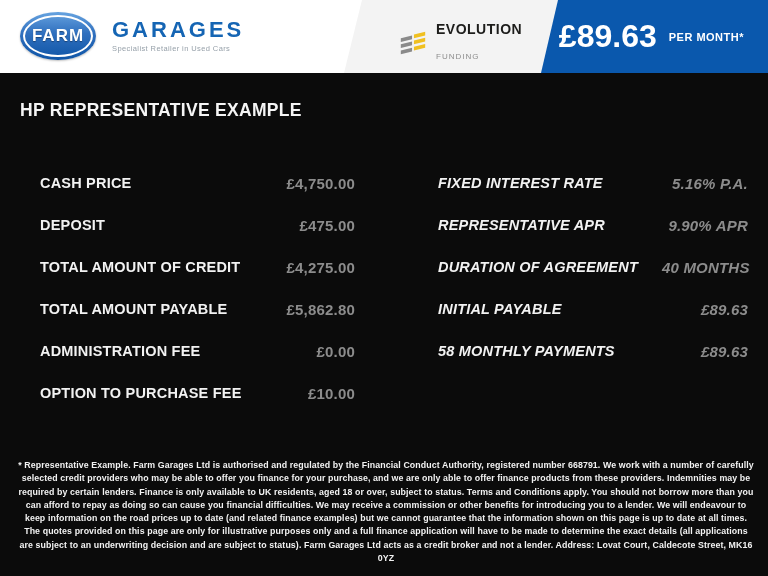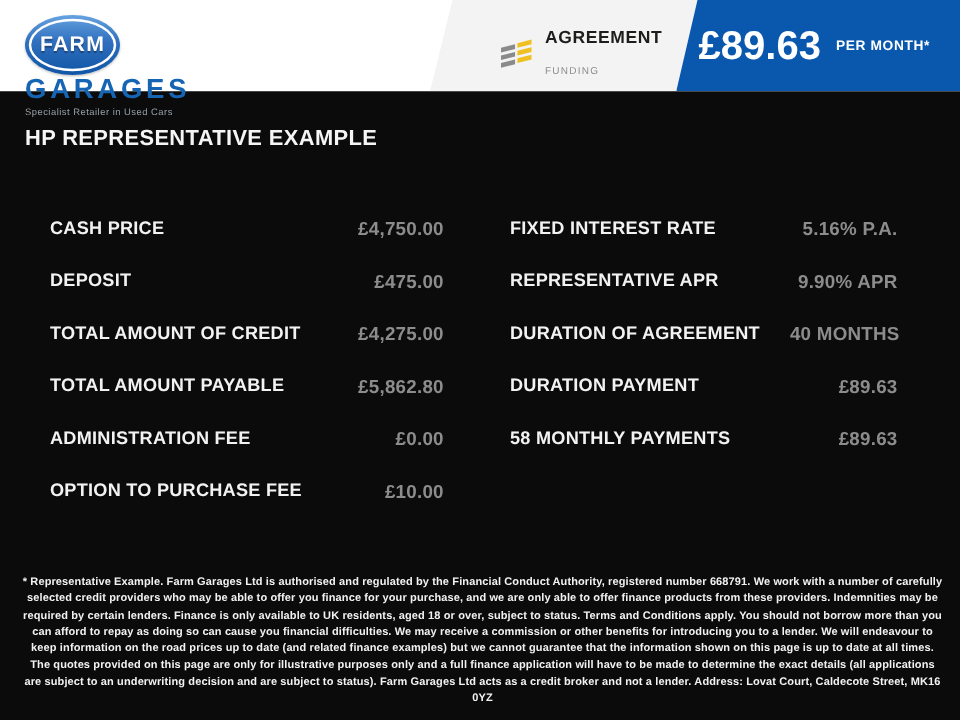--- a/index.html
+++ b/index.html
@@ -19,36 +19,36 @@
     position:absolute; inset:0;
     background:var(--band-gray,#f3f3f3);
     clip-path:polygon(362px 0, 768px 0, 768px 73px, 344px 73px);
   }
   .band-blue {
     position:absolute; inset:0;
     background:var(--accent-blue,#0a58ad);
     clip-path:polygon(558px 0, 768px 0, 768px 73px, 541px 73px);
   }
 
-  .logo { position:absolute; left:20px; top:12px; display:flex; z-index:3;flex-direction:column; }
+  .logo { position:absolute; left:20px; top:12px; display:flex; align-items:center; z-index:3; }
   .logo-oval {
     position:relative; width:76px; height:48px; border-radius:50%;
     background:linear-gradient(180deg,#66a3e0 0%, #2f6fbe 45%, #0f55a6 100%);
     display:flex; align-items:center; justify-content:center;
     box-shadow:0 1px 2px rgba(0,0,0,.25);
   }
   .logo-oval::before {
     content:""; position:absolute; inset:3px; border:2px solid #ffffff;
     border-radius:50%;
   }
   .logo-oval span {
     position:relative; color:#ffffff; font-weight:bold; font-size:17px;
     letter-spacing:1px; text-shadow:0 1px 1px rgba(0,0,0,.35);
   }
-  .logo-text { margin-left:0; }
+  .logo-text { margin-left:16px; }
   .logo-name {
     color:var(--logo-blue,#1565b4); font-weight:bold; font-size:22px;
     letter-spacing:3px; line-height:22px;
   }
   .logo-tagline { color:#97a1aa; font-size:7.5px; letter-spacing:.4px; margin-top:3px; }
 
   .funding { position:absolute; left:398px; top:22px; display:flex; align-items:center; z-index:3; }
   .funding-text { margin-left:8px; }
   .funding-name { color:#1d1d1b; font-weight:bold; font-size:14px; letter-spacing:.5px; line-height:14px; }
   .funding-sub { color:#8d8d8d; font-size:8px; letter-spacing:1px; margin-top:16px; }
@@ -60,21 +60,21 @@
   
   .title {
     position:absolute; left:20px; top:100px;
     color:#f5f5f5; font-weight:bold; font-size:17.5px; letter-spacing:.3px;
     z-index:2;
   }
 
   
   .col { position:absolute; top:170px; z-index:2; }
   .col-left  { left:40px;  width:315px; }
-  .col-right { left:408px; width:310px; }
+  .col-right { left:438px; width:310px;font-style:italic; }
   .frow {
     display:flex; justify-content:space-between; align-items:center;
     height:26px; margin-bottom:16px;gap:24px;
   }
   .flabel { color:#f2f2f2; font-weight:bold; font-size:14.5px; letter-spacing:.2px; white-space:nowrap; }
   .fvalue { color:var(--value-gray,#8c8c8c); font-weight:bold; font-size:15px; letter-spacing:.2px; white-space:nowrap; }
 
   
   .disclaimer {
     position:absolute; left:17px; top:459px; width:738px;
@@ -106,21 +106,21 @@
         <g>
           <polygon points="3,12 15,9 15,13 3,16" fill="#8a8a8a"></polygon>
           <polygon points="3,18.5 15,15.5 15,19.5 3,22.5" fill="#8a8a8a"></polygon>
           <polygon points="3,25 15,22 15,26 3,29" fill="#8a8a8a"></polygon>
           <polygon points="17,8 29,5 29,9 17,12" fill="#f0c020"></polygon>
           <polygon points="17,14.5 29,11.5 29,15.5 17,18.5" fill="#f0c020"></polygon>
           <polygon points="17,21 29,18 29,22 17,25" fill="#f0c020"></polygon>
         </g>
       </svg>
       <div class="funding-text">
-        <div class="funding-name">AGREEMENT</div>
+        <div class="funding-name">EVOLUTION</div>
         <div class="funding-sub">FUNDING</div>
       </div>
     </div>
 
     <div class="price">
       <span class="price-amount">£89.63</span>
       <span class="price-per">PER MONTH*</span>
     </div>
   </div>
 
@@ -159,21 +159,21 @@
       </div>
       <div class="frow">
         <span class="flabel">REPRESENTATIVE APR</span>
         <span class="fvalue">9.90% APR</span>
       </div>
       <div class="frow">
         <span class="flabel">DURATION OF AGREEMENT</span>
         <span class="fvalue">40 MONTHS</span>
       </div>
       <div class="frow">
-        <span class="flabel">DURATION PAYMENT</span>
+        <span class="flabel">INITIAL PAYABLE</span>
         <span class="fvalue">£89.63</span>
       </div>
       <div class="frow">
         <span class="flabel">58 MONTHLY PAYMENTS</span>
         <span class="fvalue">£89.63</span>
       </div>
     </div>
 
   <p class="disclaimer">* Representative Example. Farm Garages Ltd is authorised and regulated by the Financial Conduct Authority, registered number 668791. We work with a number of carefully selected credit providers who may be able to offer you finance for your purchase, and we are only able to offer finance products from these providers. Indemnities may be required by certain lenders. Finance is only available to UK residents, aged 18 or over, subject to status. Terms and Conditions apply. You should not borrow more than you can afford to repay as doing so can cause you financial difficulties. We may receive a commission or other benefits for introducing you to a lender. We will endeavour to keep information on the road prices up to date (and related finance examples) but we cannot guarantee that the information shown on this page is up to date at all times. The quotes provided on this page are only for illustrative purposes only and a full finance application will have to be made to determine the exact details (all applications are subject to an underwriting decision and are subject to status). Farm Garages Ltd acts as a credit broker and not a lender. Address: Lovat Court, Caldecote Street, MK16 0YZ</p>
 

